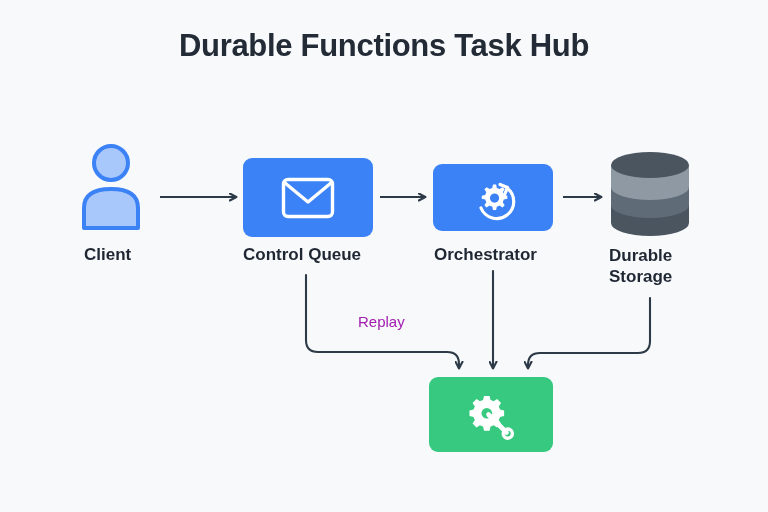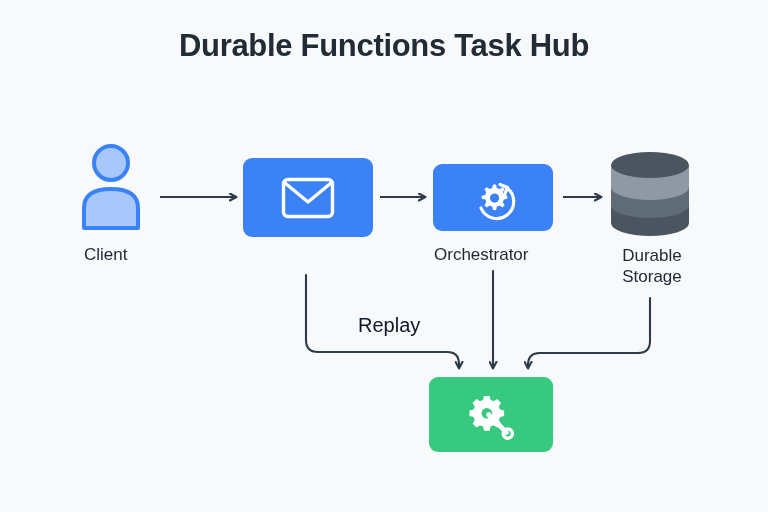--- a/index.html
+++ b/index.html
@@ -27,34 +27,34 @@
     width: 768px;
     text-align: center;
     font-size: 31px;
     font-weight: bold;
     color: #222b36;
     letter-spacing: -0.3px;
   }
   .node-label {
     position: absolute;
     font-size: 17px;
-    font-weight: normal;
+    font-weight: bold;
     color: #1f2733;
     line-height: 1.22;
     white-space: nowrap;
   }
   .node-label.wrap {
     white-space: normal;
     width: 86px;
-    text-align: center;
+    text-align: left;
   }
   .edge-label {
     position: absolute;
-    font-size: 20px;
-    color: #0f172a;
+    font-size: 15px;
+    color: #a21caf;
     line-height: 1.3;
     white-space: pre-line;
   }
   .box {
     position: absolute;
     border-radius: 9px;
     display: flex;
     align-items: center;
     justify-content: center;
   }
@@ -114,20 +114,21 @@
     </svg>
   </div>
   <div class="node-label" style="left:84px; top:245px;">Client</div>
 
   <div class="box blue" style="left:243px; top:158px; width:130px; height:79px;">
     <svg class="icon-svg" width="54" height="42" viewBox="0 0 54 42" xmlns="http://www.w3.org/2000/svg">
       <rect x="2.5" y="2.5" width="49" height="37" rx="4.5" fill="none" stroke="#ffffff" stroke-width="3.4"></rect>
       <path d="M4,6 L27,25 L50,6" fill="none" stroke="#ffffff" stroke-width="3.4" stroke-linecap="round" stroke-linejoin="round"></path>
     </svg>
   </div>
+  <div class="node-label" style="left:243px; top:245px;">Control Queue</div>
 
   <div class="box blue" style="left:433px; top:164px; width:120px; height:67px;">
     <svg class="icon-svg" width="48" height="48" viewBox="0 0 48 48" xmlns="http://www.w3.org/2000/svg">
 
       <path d="M38,14 A17,17 0 1 1 12,34" fill="none" stroke="#ffffff" stroke-width="3.2" stroke-linecap="round"></path>
       <path d="M31,10.5 L38.6,13.6 L35.4,21" fill="none" stroke="#ffffff" stroke-width="3.2" stroke-linecap="round" stroke-linejoin="round"></path>
 
       <g fill="#ffffff">
         <path d="M24,10.5 l3.1,0 l0.75,3.5 a10,10 0 0 1 2.65,1.1 l3.0,-1.95 l2.2,2.2 l-1.95,3.0
                  a10,10 0 0 1 1.1,2.65 l3.5,0.75 l0,3.1 l-3.5,0.75 a10,10 0 0 1 -1.1,2.65

